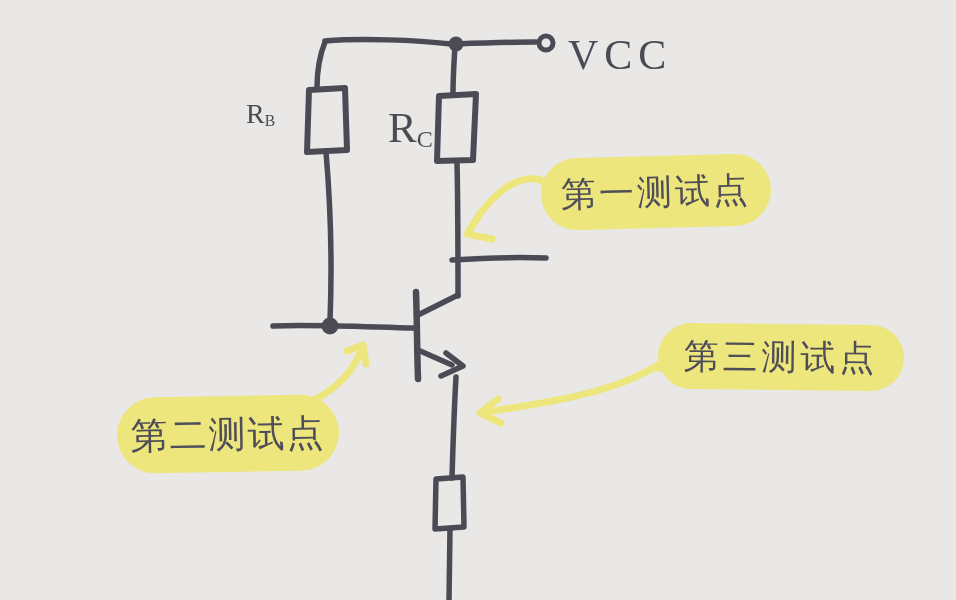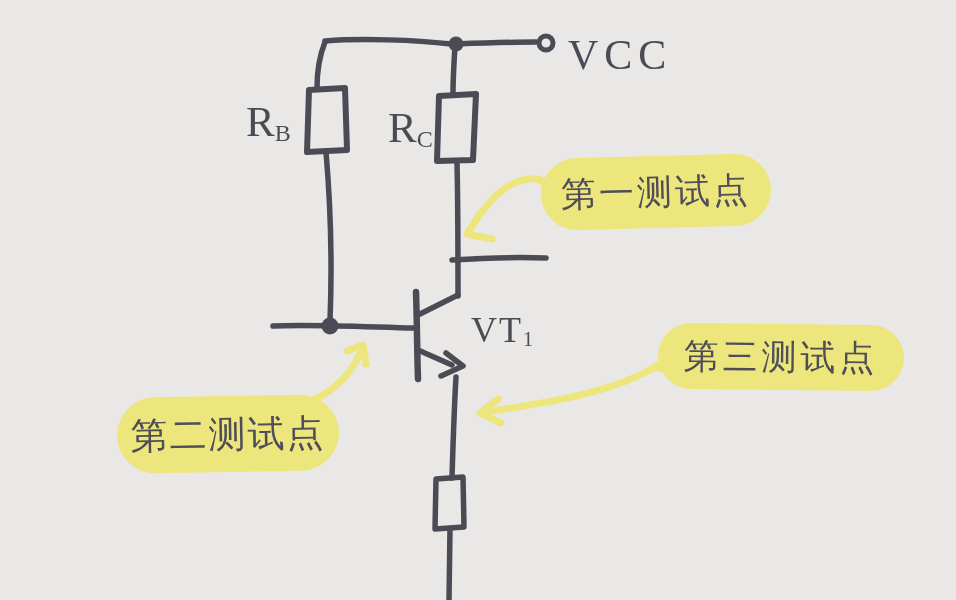--- a/index.html
+++ b/index.html
@@ -19,21 +19,21 @@
     display:flex;align-items:center;justify-content:center;
     white-space:nowrap;line-height:1;user-select:none;
   }
   .bubble-1{left:541px;top:156px;width:230px;height:72px;border-radius:36px;
     font-size:35px;letter-spacing:3px;transform:rotate(-1.5deg);}
   .bubble-2{left:117px;top:396px;width:222px;height:76px;border-radius:38px;
     font-size:37px;letter-spacing:2px;transform:rotate(-1deg);}
   .bubble-3{left:658px;top:324px;width:246px;height:66px;border-radius:33px;
     font-size:35px;letter-spacing:4px;transform:rotate(0.6deg);}
   .vcc-label{left:568px;top:34px;font-size:42px;letter-spacing:6px;}
-  .rb-label{left:246px;top:100px;font-size:43px;text-align:center;}
+  .rb-label{left:246px;top:100px;font-size:28px;text-align:center;}
   .rc-label{left:388px;top:106px;font-size:43px;}
   .vt-label{left:471px;top:312px;font-size:36px;letter-spacing:2px;}
 </style>
 </head>
 <body>
 
 <div class="stage">
 
   <svg width="956" height="600" viewBox="0 0 956 600">
 
@@ -90,23 +90,20 @@
   </div>
 
   <div class="hand-label rb-label">
     <span>R</span><span class="sub">B</span>
   </div>
 
   <div class="hand-label rc-label">
     <span>R</span><span class="sub">C</span>
   </div>
 
-  <div class="hand-label vt-label">
-    <span>VT</span><span class="sub">1</span>
-  </div>
 
   <div class="bubble bubble-1">
     <span>第一测试点</span>
   </div>
   <div class="bubble bubble-2">
     <span>第二测试点</span>
   </div>
   <div class="bubble bubble-3">
     <span>第三测试点</span>
   </div>

